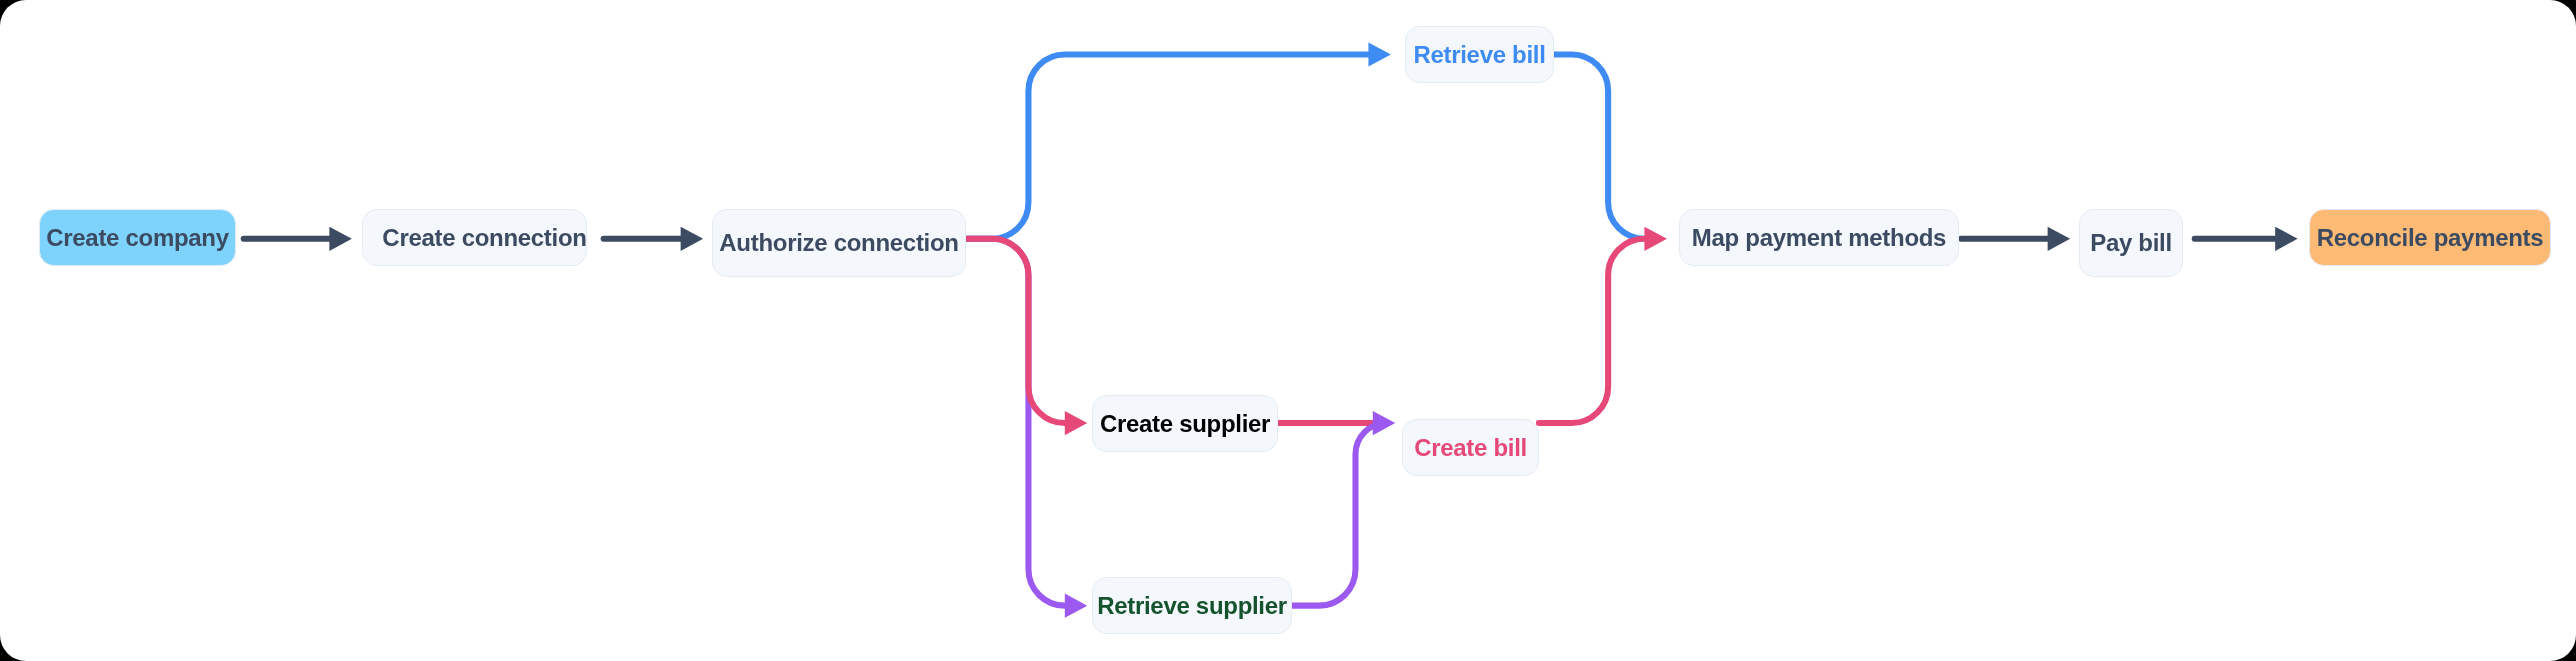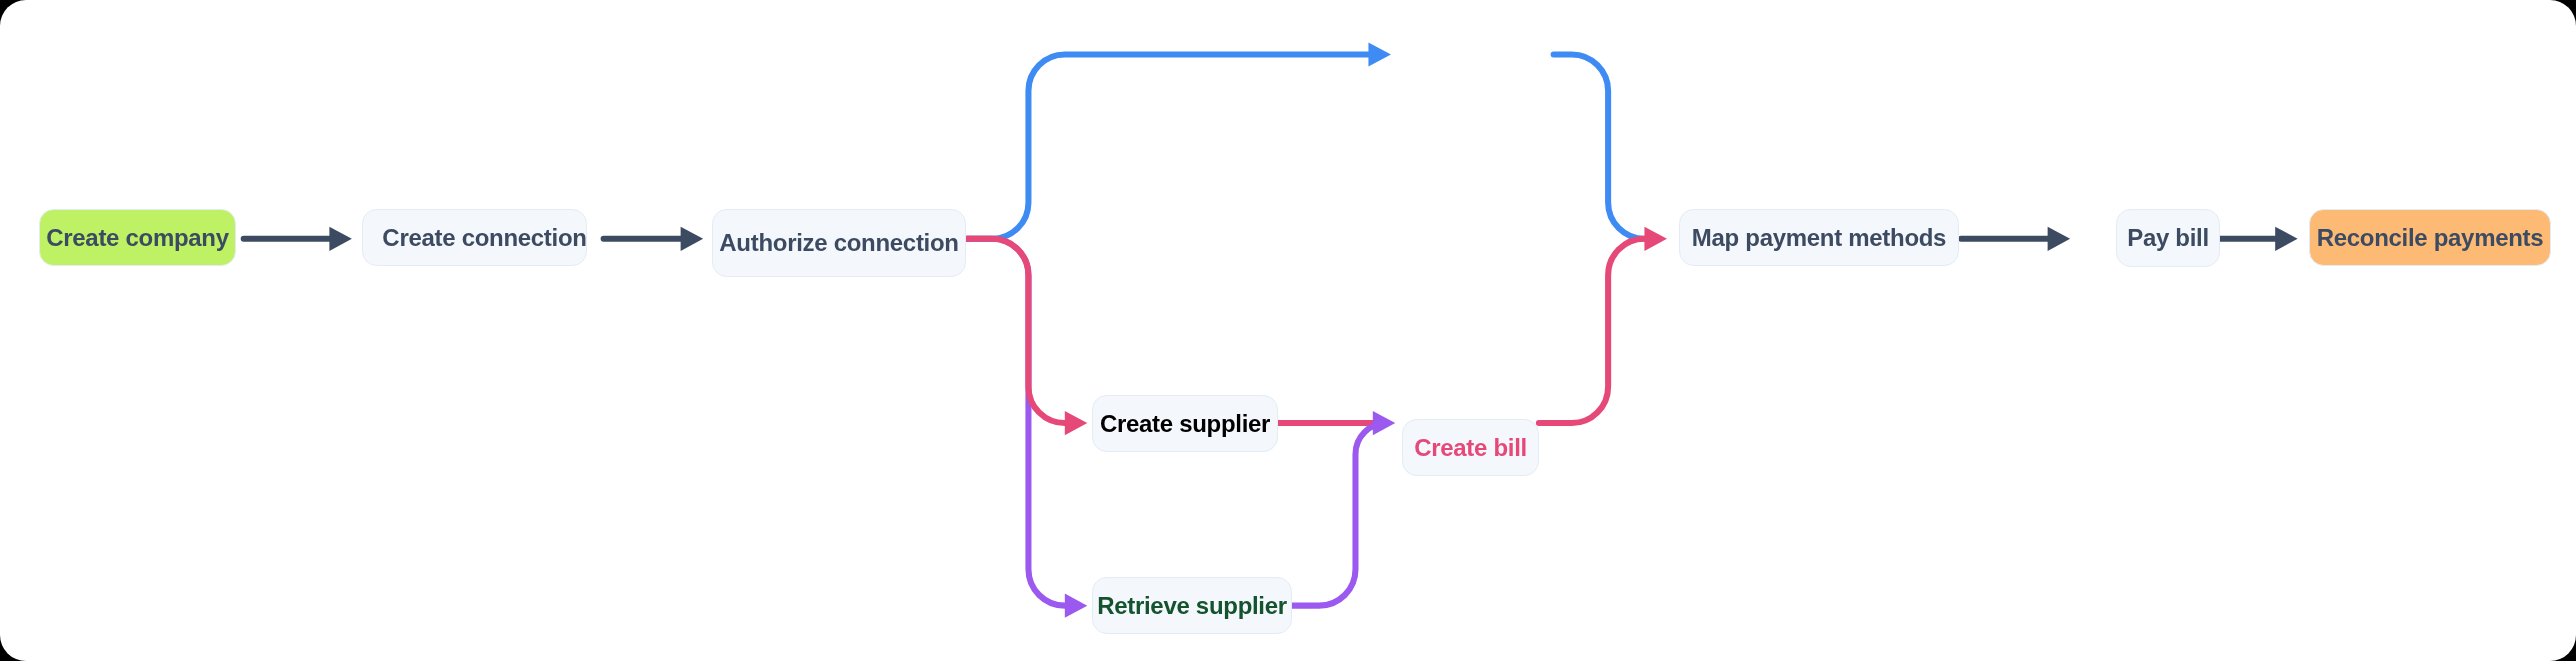--- a/index.html
+++ b/index.html
@@ -67,42 +67,45 @@
         <polygon points="812,276 786,262 786,290" fill="#3c4b61"></polygon>
         <polygon points="1607,63 1581,49 1581,77" fill="#3e8bf4"></polygon>
         <polygon points="1256,700 1230,686 1230,714" fill="#9c59ef"></polygon>
         <polygon points="1256,489 1230,475 1230,503" fill="#e64878"></polygon>
         <polygon points="1926,276 1900,262 1900,290" fill="#e64878"></polygon>
         <polygon points="1612,489 1586,475 1586,503" fill="#9c59ef"></polygon>
         <polygon points="2392,276 2366,262 2366,290" fill="#3c4b61"></polygon>
         <polygon points="2655,276 2629,262 2629,290" fill="#3c4b61"></polygon>
       </svg>
 
-  <div class="flow-node" style="left: 39px; top: 209px; width: 197px; height: 57px; background: #bef264; border-color: rgb(227, 235, 245); justify-content: center;">
+  <div class="flow-node" style="left: 39px; top: 209px; width: 197px; height: 57px; background: #7dd3fc; border-color: rgb(227, 235, 245); justify-content: center;">
         <span class="label" style="color: rgb(60, 75, 97);">Create company</span>
       </div>
       <div class="flow-node" style="left: 362px; top: 209px; width: 225px; height: 57px; background: rgb(244, 248, 252); border-color: rgb(227, 235, 245); padding-left: 20px;">
         <span class="label" style="color: rgb(60, 75, 97);">Create connection</span>
       </div>
       <div class="flow-node" style="left: 712px; top: 209px; width: 254px; height: 68px; background: rgb(244, 248, 252); border-color: rgb(227, 235, 245);">
         <span class="label" style="color: rgb(60, 75, 97);">Authorize connection</span>
+      </div>
+      <div class="flow-node" style="left: 1405px; top: 26px; width: 149px; height: 57px; background: rgb(244, 248, 252); border-color: rgb(227, 235, 245);">
+        <span class="label" style="color: rgb(62, 139, 244);">Retrieve bill</span>
       </div>
       <div class="flow-node" style="left: 1092px; top: 395px; width: 186px; height: 57px; background: rgb(244, 248, 252); border-color: rgb(227, 235, 245);">
         <span class="label" style="color: #000000;">Create supplier</span>
       </div>
       <div class="flow-node" style="left: 1092px; top: 577px; width: 200px; height: 57px; background: rgb(244, 248, 252); border-color: rgb(227, 235, 245);">
         <span class="label" style="color: #14532d;">Retrieve supplier</span>
       </div>
       <div class="flow-node" style="left: 1402px; top: 395px; width: 137px; height: 57px; background: rgb(244, 248, 252); border-color: rgb(227, 235, 245); margin-top: 24px;">
         <span class="label" style="color: rgb(230, 72, 120);">Create bill</span>
       </div>
       <div class="flow-node" style="left: 1679px; top: 209px; width: 280px; height: 57px; background: rgb(244, 248, 252); border-color: rgb(227, 235, 245);">
         <span class="label" style="color: rgb(60, 75, 97);">Map payment methods</span>
       </div>
-      <div class="flow-node" style="left: 2079px; top: 209px; width: 104px; height: 58px; background: rgb(244, 248, 252); border-color: rgb(227, 235, 245); margin-left: 37px;">
+      <div class="flow-node" style="left: 2079px; top: 209px; width: 104px; height: 68px; background: rgb(244, 248, 252); border-color: rgb(227, 235, 245);">
         <span class="label" style="color: rgb(60, 75, 97);">Pay bill</span>
       </div>
       <div class="flow-node" style="left: 2309px; top: 209px; width: 242px; height: 57px; background: #fdba74; border-color: rgb(227, 235, 245);">
         <span class="label" style="color: rgb(60, 75, 97);">Reconcile payments</span>
       </div>
     </div>
 </div>
 
 
 </body></html>

